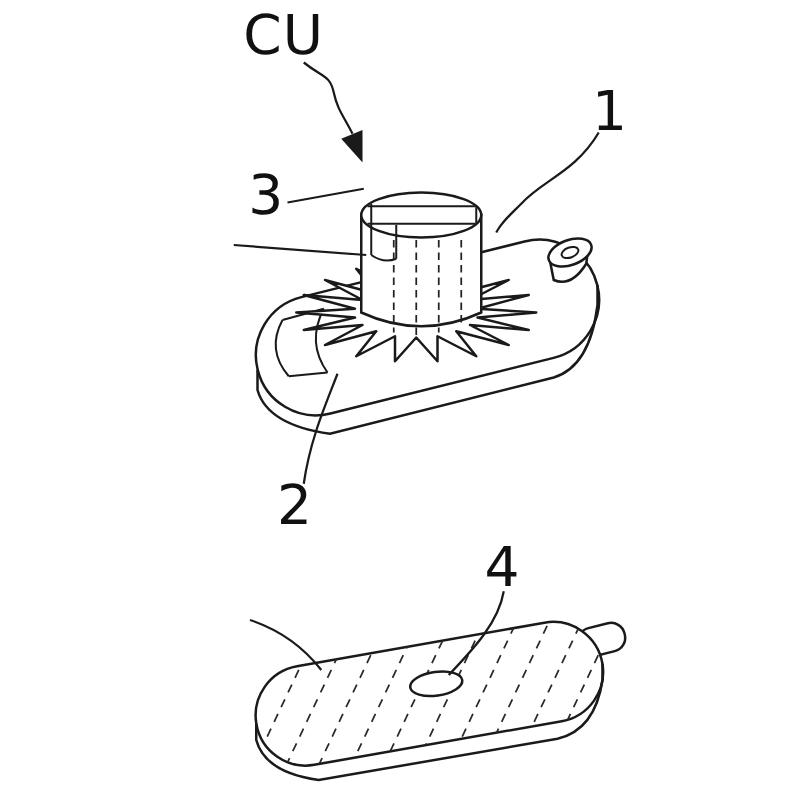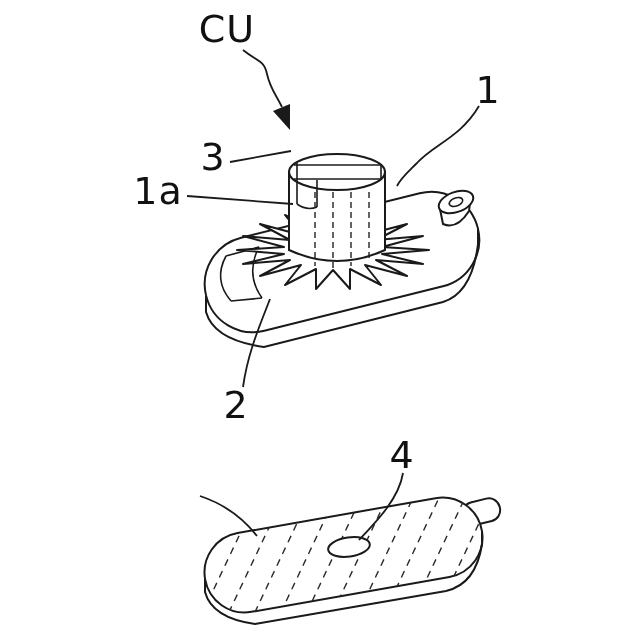--- a/index.html
+++ b/index.html
@@ -8,21 +8,21 @@
     width:640px;height:640px;
     background:#ffffff;
     overflow:hidden;
     font-family:"DejaVu Sans","Liberation Sans",sans-serif;
   }
   .canvas svg{position:absolute;left:0;top:0;}
   .ref-label{
     position:absolute;
     width:70px;
     text-align:center;
-    font-size:38px;
+    font-size:44px;
     line-height:36px;
     color:#111;
     letter-spacing:1px;
     user-select:none;
   }
   .stroke{fill:none;stroke:#1a1a1a;stroke-width:2;}
   .whitefill{fill:#ffffff;stroke:#1a1a1a;stroke-width:2;}
   .thin{fill:none;stroke:#1a1a1a;stroke-width:1.6;}
   .leader{fill:none;stroke:#1a1a1a;stroke-width:1.8;}
   .hidden-line{fill:none;stroke:#222;stroke-width:1.4;stroke-dasharray:6 4;}
@@ -133,16 +133,15 @@
       <path class="leader" d="M187,196 L293,204"></path>
       <path class="leader" d="M243,387 C248,352 260,325 270,299"></path>
       <path class="leader" d="M200,496 C224,504 243,518 257,536"></path>
       <path class="leader" d="M403,473 C399,498 378,520 359,540"></path>
     </g>
   </svg>
 
   <div class="ref-label" style="left:192px;top:11px;">CU</div>
   <div class="ref-label" style="left:453px;top:72px;">1</div>
   <div class="ref-label" style="left:178px;top:139px;">3</div>
-  <div class="ref-label" style="left:123px;top:173px;">1a</div>
   <div class="ref-label" style="left:201px;top:387px;">2</div>
   <div class="ref-label" style="left:367px;top:437px;">4</div>
 </div>
 
 </body></html>

